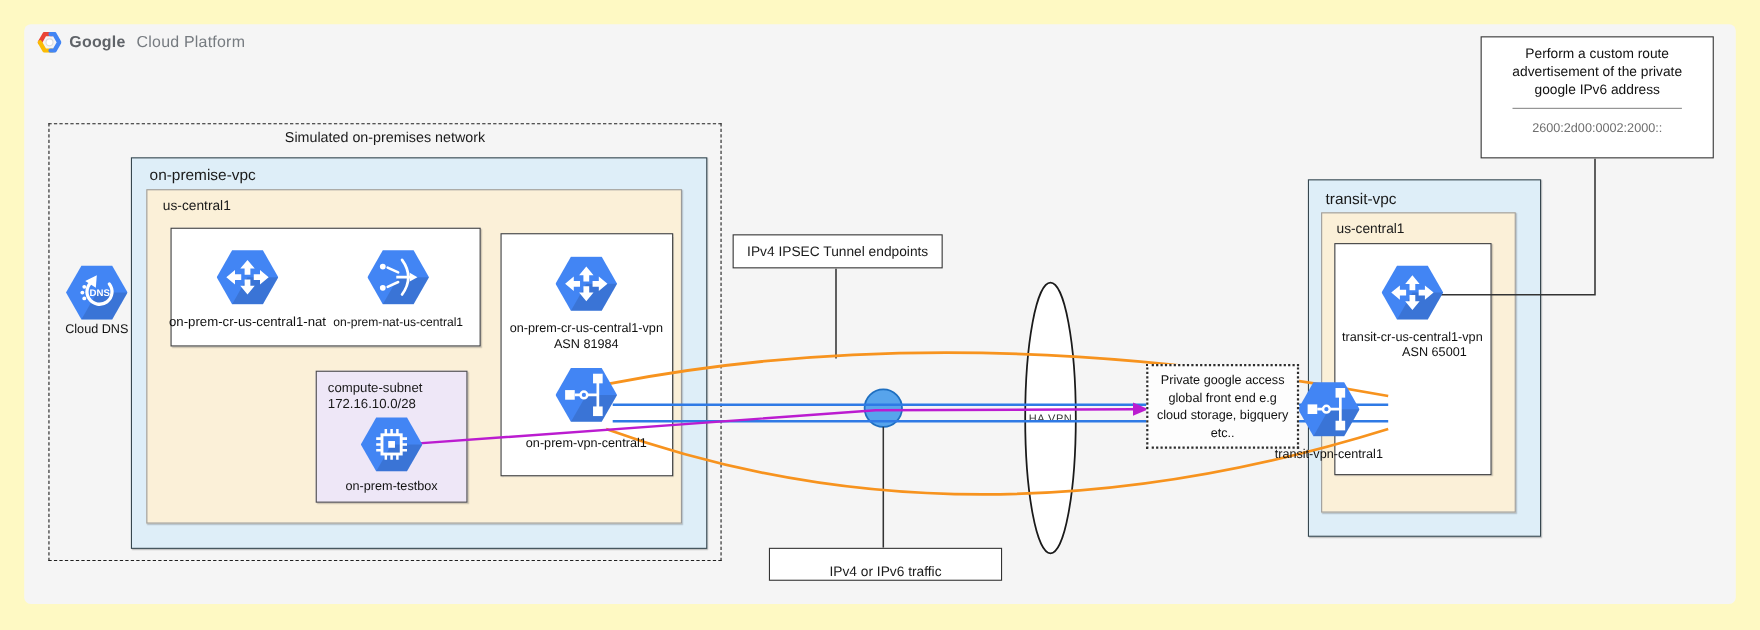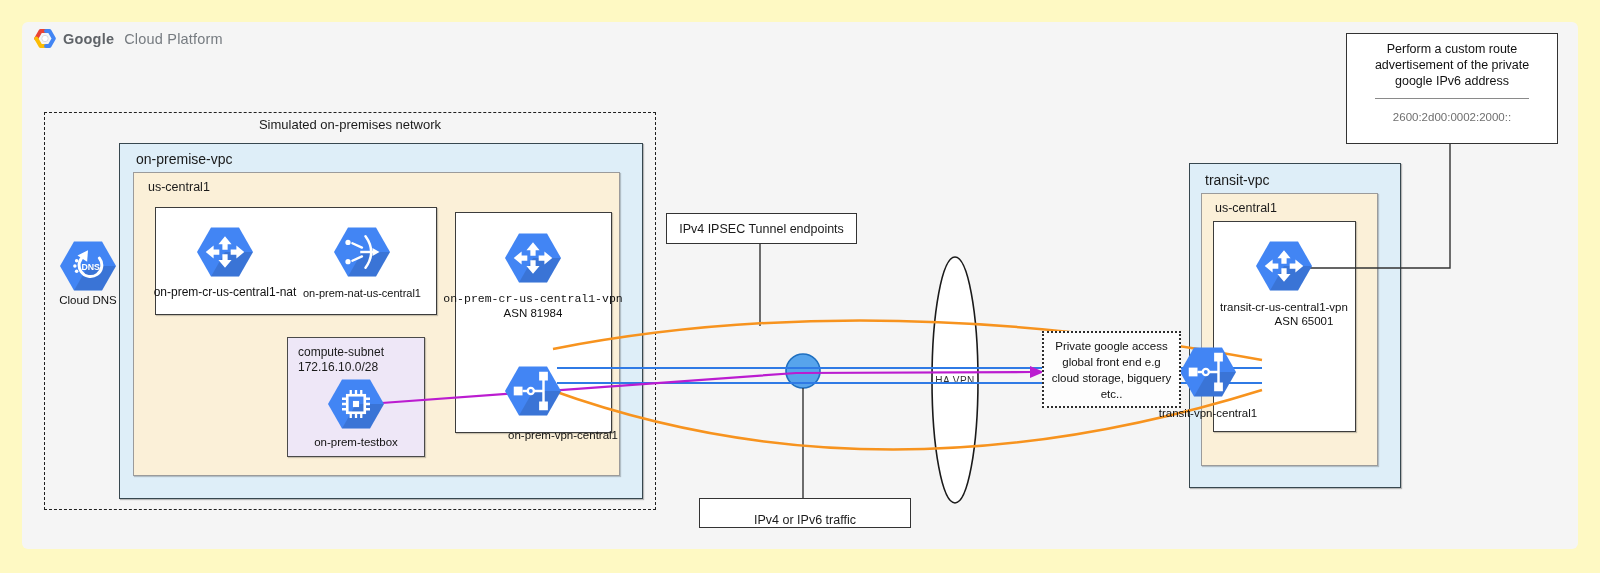--- a/index.html
+++ b/index.html
@@ -144,25 +144,25 @@
 
   <div class="node" style="left:533px;top:233px;width:190px;">
     <svg width="56" height="50" viewBox="0 0 64 56">
       <polygon points="16,0 48,0 64,28 48,56 16,56 0,28" style="fill:var(--hex-blue);"></polygon>
       <polygon points="32,28 64,28 48,56 16,56" fill="rgba(0,0,0,0.12)"></polygon>
       <path d="M32 10 L24.5 19 H29 V25.5 H35 V19 H39.5 Z" fill="#fff"></path>
       <path d="M32 46 L24.5 37 H29 V30.5 H35 V37 H39.5 Z" fill="#fff"></path>
       <path d="M10 28 L19 20.5 V25 H25.5 V31 H19 V35.5 Z" fill="#fff"></path>
       <path d="M54 28 L45 20.5 V25 H38.5 V31 H45 V35.5 Z" fill="#fff"></path>
     </svg>
-    <div class="node-lbl" style="margin-top:9px;font-family:Liberation Mono, monospace;">on-prem-cr-us-central1-vpn</div>
+    <div class="node-lbl" style="margin-top:9px;">on-prem-cr-us-central1-vpn</div>
     <div class="node-lbl" style="margin-top:0;">ASN 81984</div>
   </div>
 
-  <div class="node" style="left:533px;top:366px;width:170px;text-align:right;">
+  <div class="node" style="left:533px;top:334px;width:170px;">
     <svg width="56" height="50" viewBox="0 0 64 56">
       <polygon points="16,0 48,0 64,28 48,56 16,56 0,28" style="fill:var(--hex-blue);"></polygon>
       <polygon points="32,28 64,28 48,56 16,56" fill="rgba(0,0,0,0.12)"></polygon>
       <rect x="10" y="23" width="10" height="10" fill="#fff"></rect>
       <path d="M20 28 H26" stroke="#fff" stroke-width="2.8"></path>
       <circle cx="29.5" cy="28" r="3.5" fill="none" stroke="#fff" stroke-width="2.6"></circle>
       <path d="M33 28 H44 M44 14 V44" stroke="#fff" stroke-width="2.8"></path>
       <rect x="39" y="6" width="10" height="10" fill="#fff"></rect>
       <rect x="39" y="40" width="10" height="10" fill="#fff"></rect>
     </svg>

